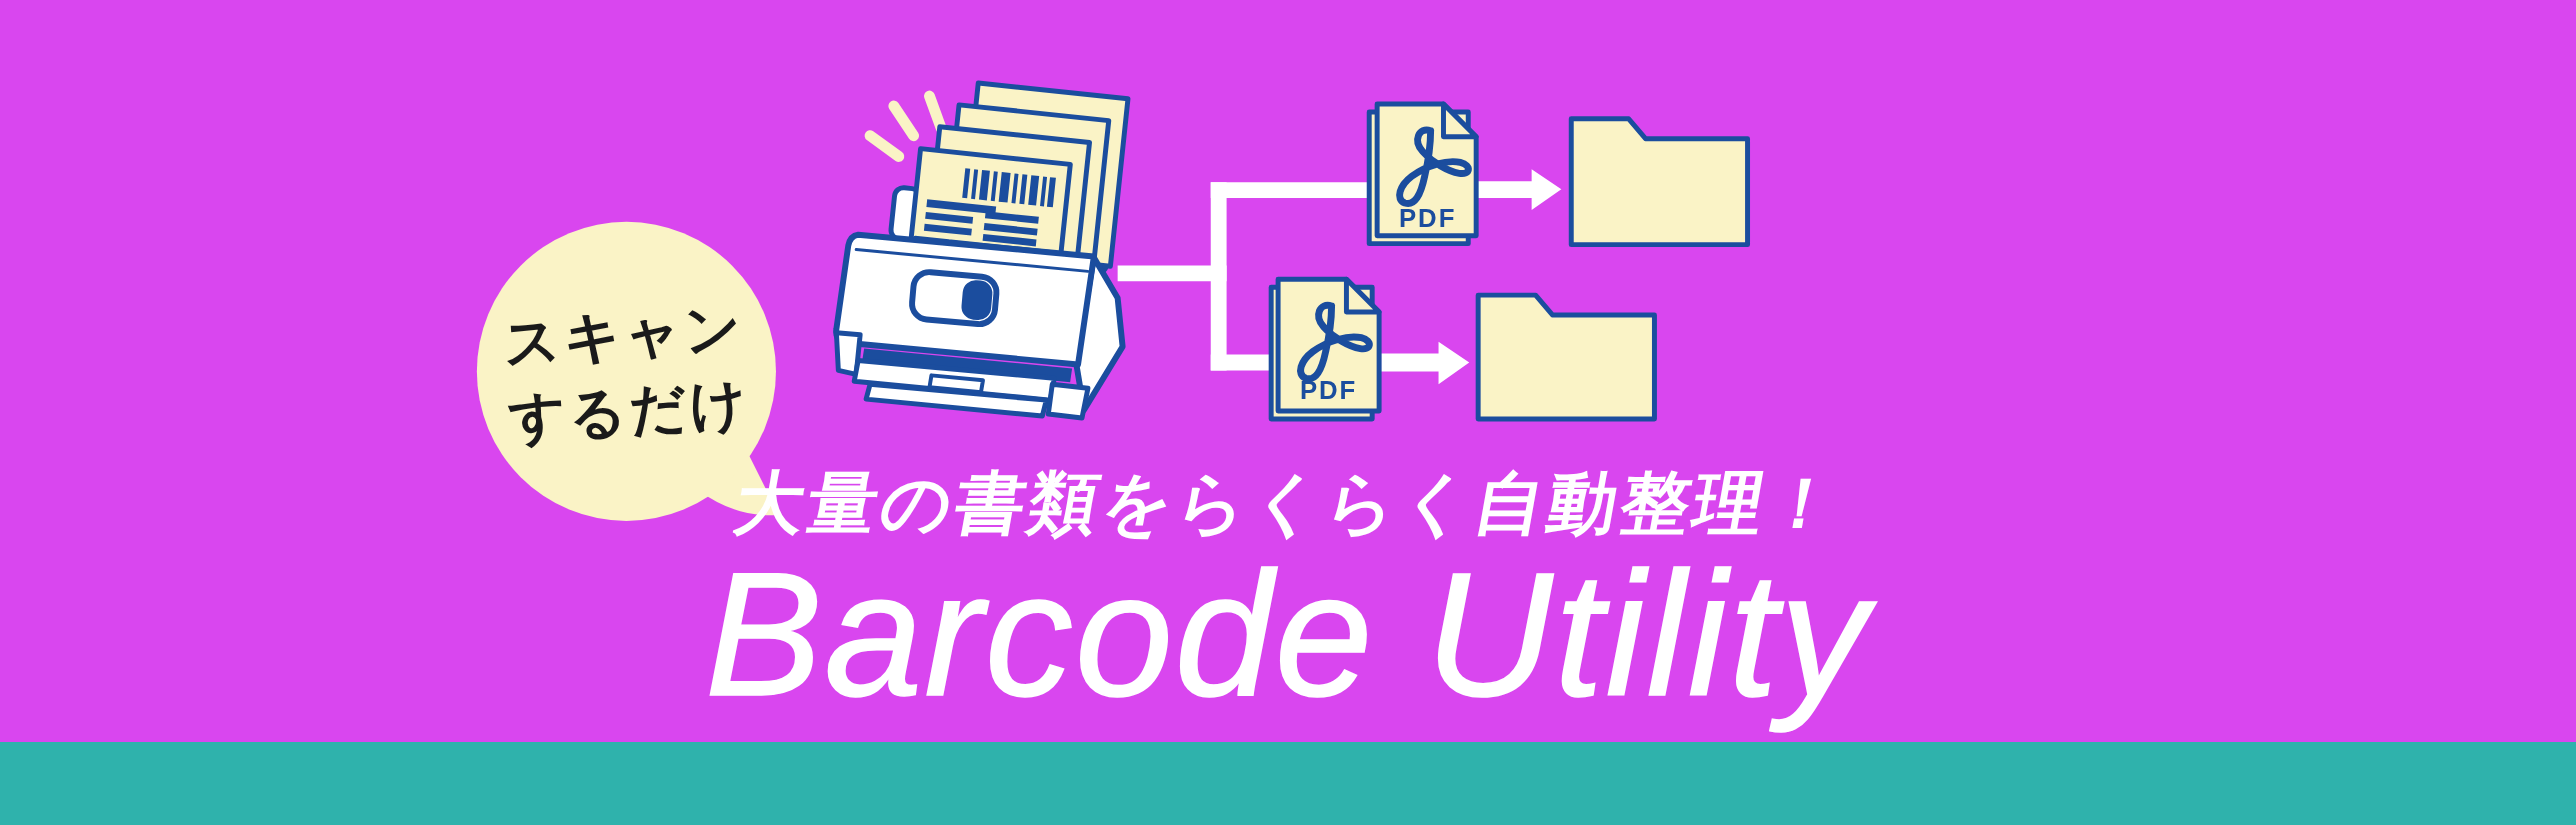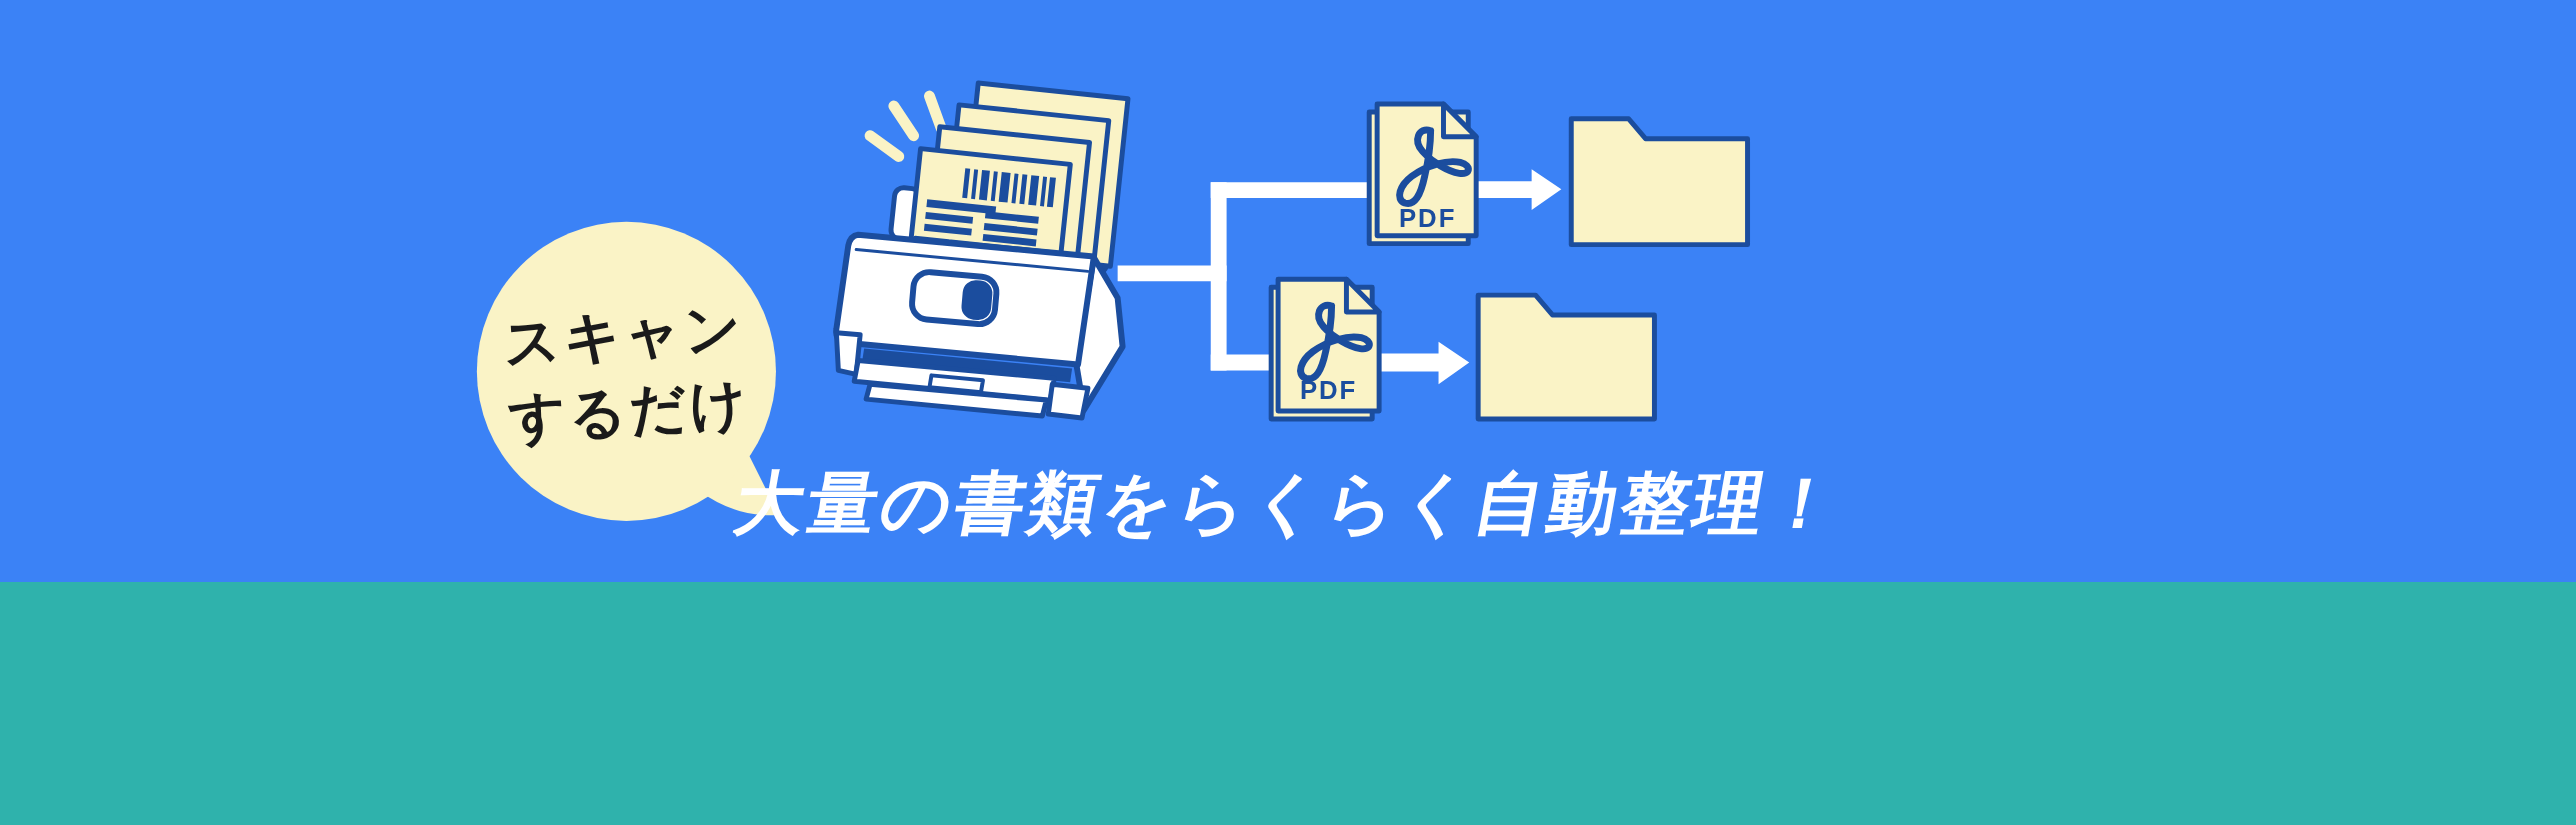--- a/index.html
+++ b/index.html
@@ -1,18 +1,18 @@
 <!DOCTYPE html>
 <html><head>
 <meta charset="utf-8">
 <style>
   html,body{margin:0;padding:0;background:#2FB2AC;}
   .banner{
-    position:relative;width:2576px;height:582px;overflow:hidden;
-    background:#3b82f6;
+    position:relative;width:2576px;height:742px;overflow:hidden;
+    background:#d946ef;
     font-family:"Liberation Sans",sans-serif;
   }
   .svg-layer{position:absolute;left:0;top:0;width:2576px;height:825px;}
   .bubble-text{
     position:absolute;left:483px;top:297px;width:287px;
     text-align:center;color:#1a1a1a;
     font-size:56px;line-height:76px;font-weight:700;letter-spacing:3px;
     transform:rotate(-4deg);white-space:nowrap;
   }
   .headline{
@@ -129,15 +129,16 @@
     </g>
   </svg>
 
   <div class="bubble-text">
     <div>スキャン</div>
     <div>するだけ</div>
   </div>
 
   <div class="headline">大量の書類をらくらく自動整理！</div>
 
+  <div class="product">Barcode Utility</div>
 
 </div>
 
 
 </body></html>

